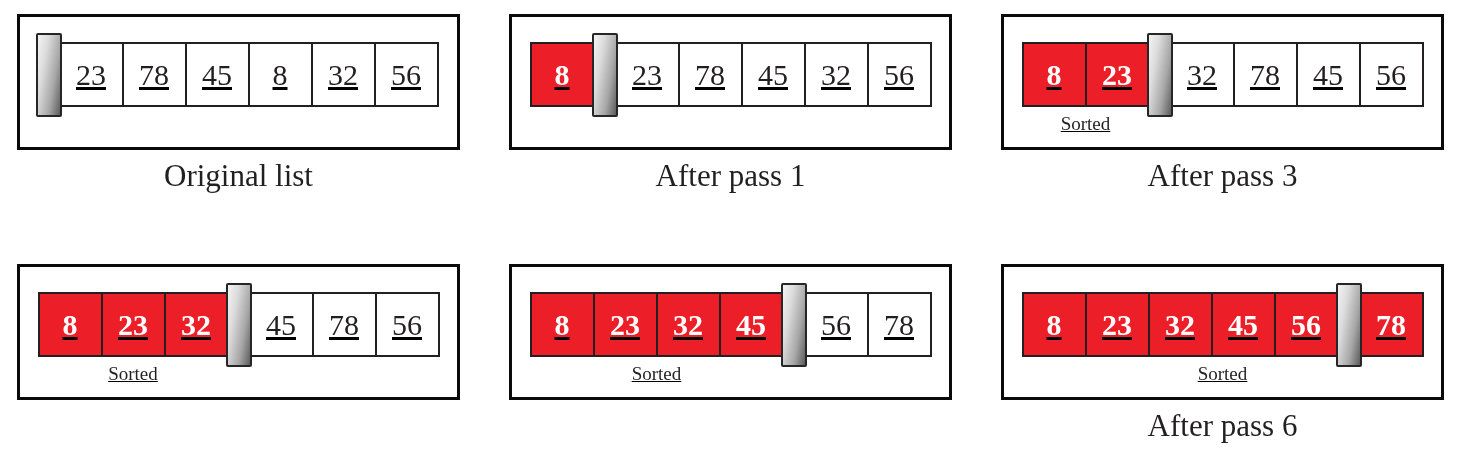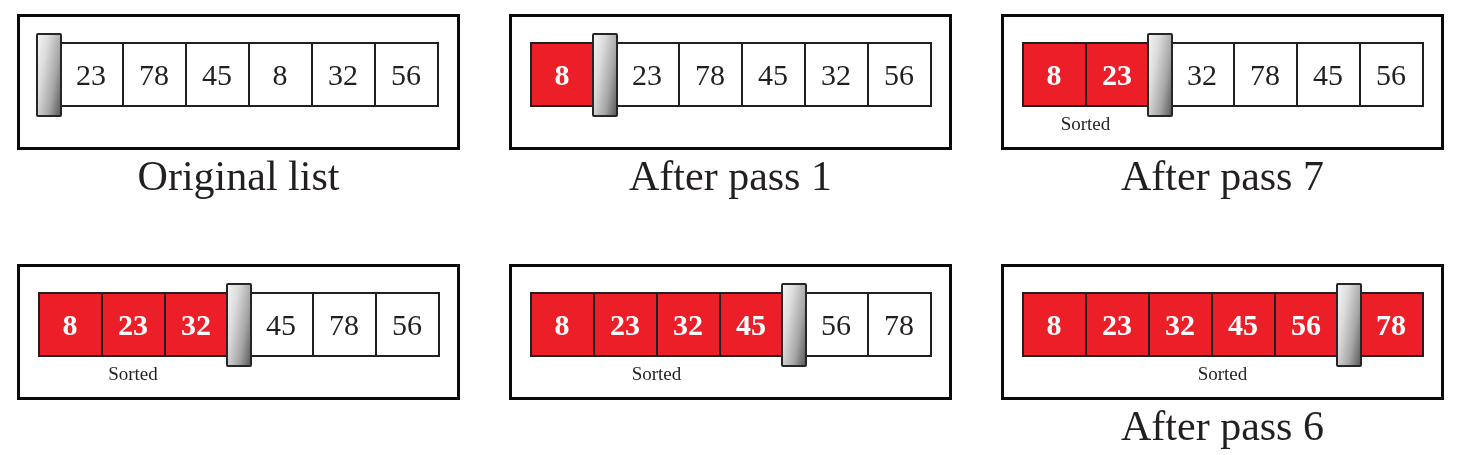--- a/index.html
+++ b/index.html
@@ -42,20 +42,21 @@
     border: 3px solid var(--outer-border);
     background: #ffffff;
     display: flex;
     flex-direction: column;
     align-items: center;
     padding-top: 25px;
   }
   .content {
     display: flex;
     flex-direction: column;
+    text-decoration: underline;
   }
   .cell-row {
     display: flex;
     align-items: center;
     height: 65px;
   }
   .cell {
     box-sizing: border-box;
     flex: 0 0 65px;
     width: 65px;
@@ -93,21 +94,21 @@
     display: flex;
   }
   .sorted-label {
     text-align: center;
     font-size: 19px;
     line-height: 33px;
     color: var(--cell-text);
   }
   .caption {
     margin-top: 8px;
-    font-size: 42px;
+    font-size: 31px;
     line-height: 36px;
     text-align: center;
     color: var(--caption-text);
     white-space: nowrap;
   }
 </style>
 </head>
 <body>
 
 <main class="grid">
@@ -153,21 +154,21 @@
             <div class="cell">32</div>
             <div class="cell">78</div>
             <div class="cell">45</div>
             <div class="cell">56</div>
           </div>
           <div class="label-row">
             <div class="sorted-label" style="width: 128px;">Sorted</div>
           </div>
         </div>
       </div>
-      <div class="caption">After pass 7</div>
+      <div class="caption">After pass 3</div>
     </div>
     <div class="panel">
       <div class="box">
         <div class="content">
           <div class="cell-row">
             <div class="cell sorted">8</div>
             <div class="cell sorted">23</div>
             <div class="cell sorted">32</div>
             <div class="bar"></div>
             <div class="cell">45</div>

